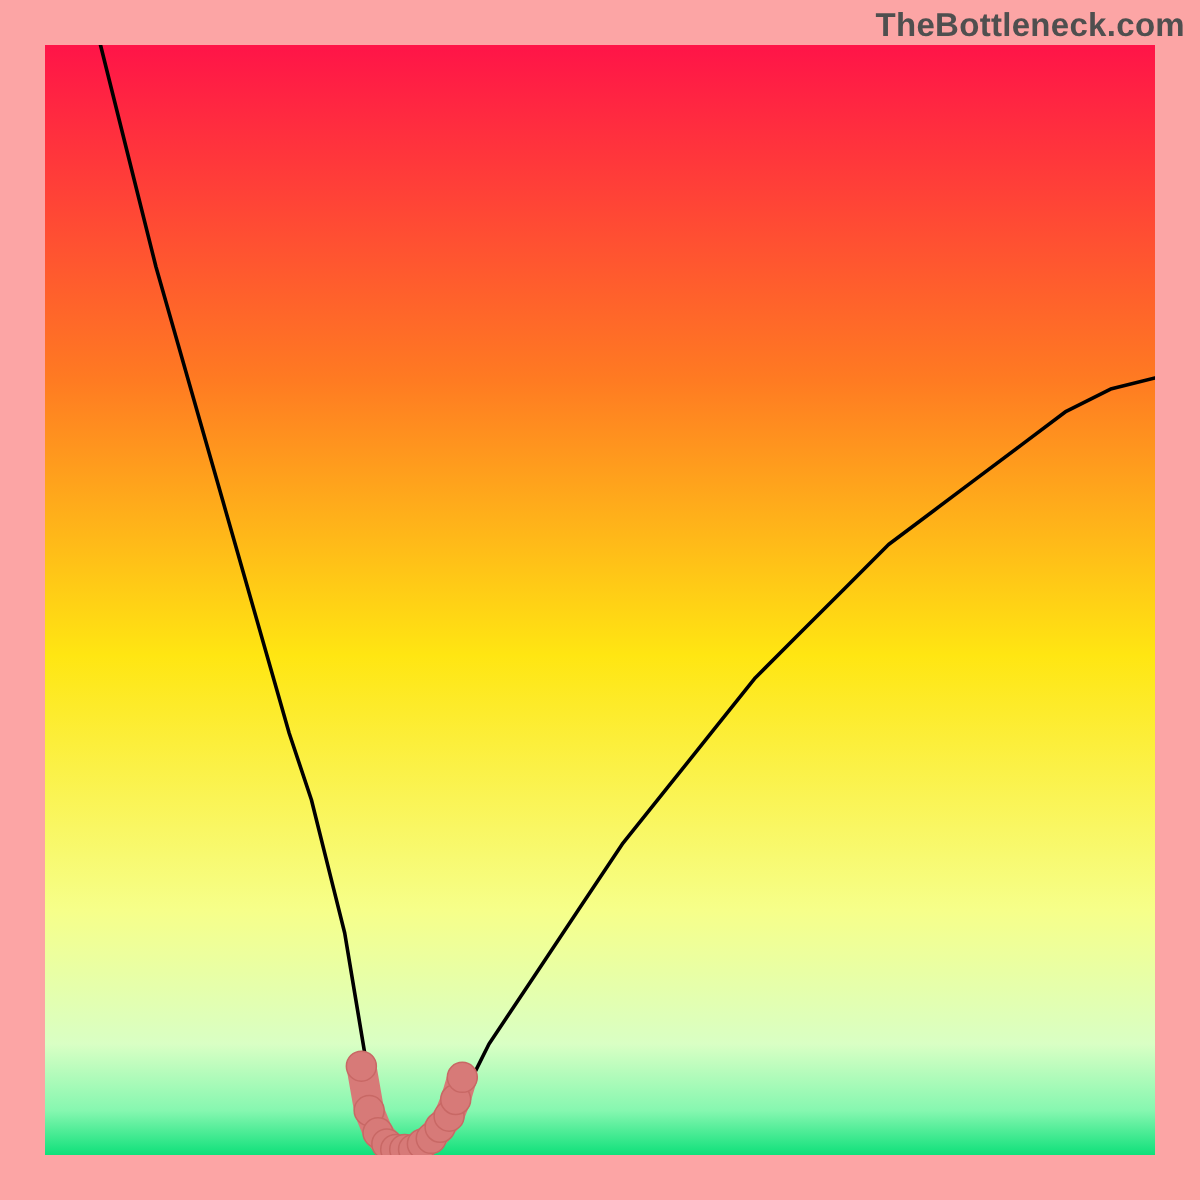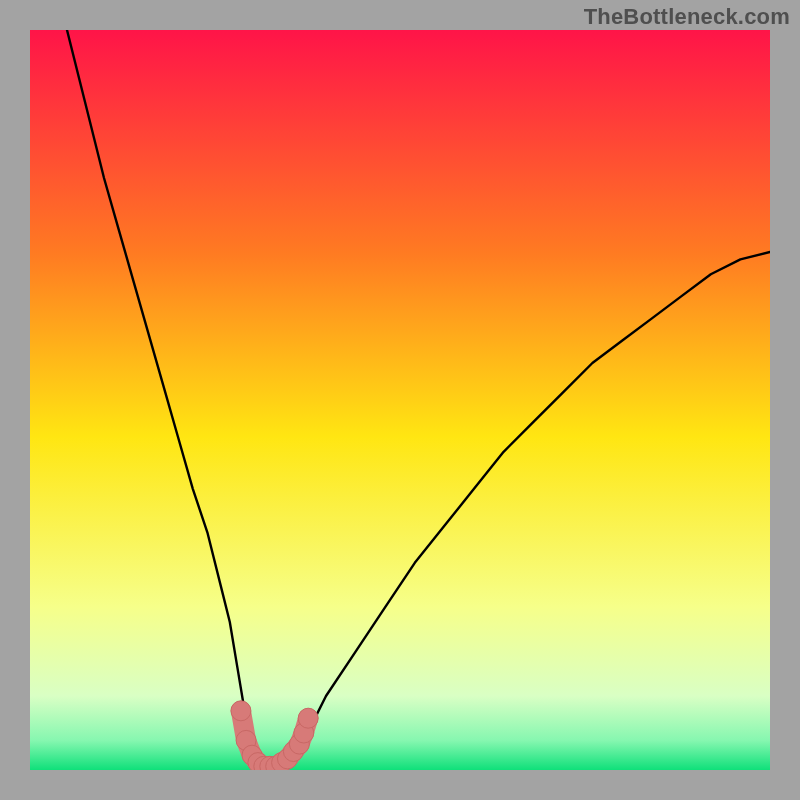--- a/index.html
+++ b/index.html
@@ -8,21 +8,21 @@
     width: 800px;
     height: 800px;
     background: #000;
     font-family: Arial, Helvetica, sans-serif;
     overflow: hidden;
   }
   .frame {
     position: relative;
     width: 800px;
     height: 800px;
-    background: #a3a3a3;
+    background: #fca5a5;
   }
   .watermark {
     position: absolute;
     top: 4px;
     right: 10px;
     color: #4f4f4f;
     font-size: 22px;
     font-weight: 600;
     letter-spacing: 0.2px;
     z-index: 5;

